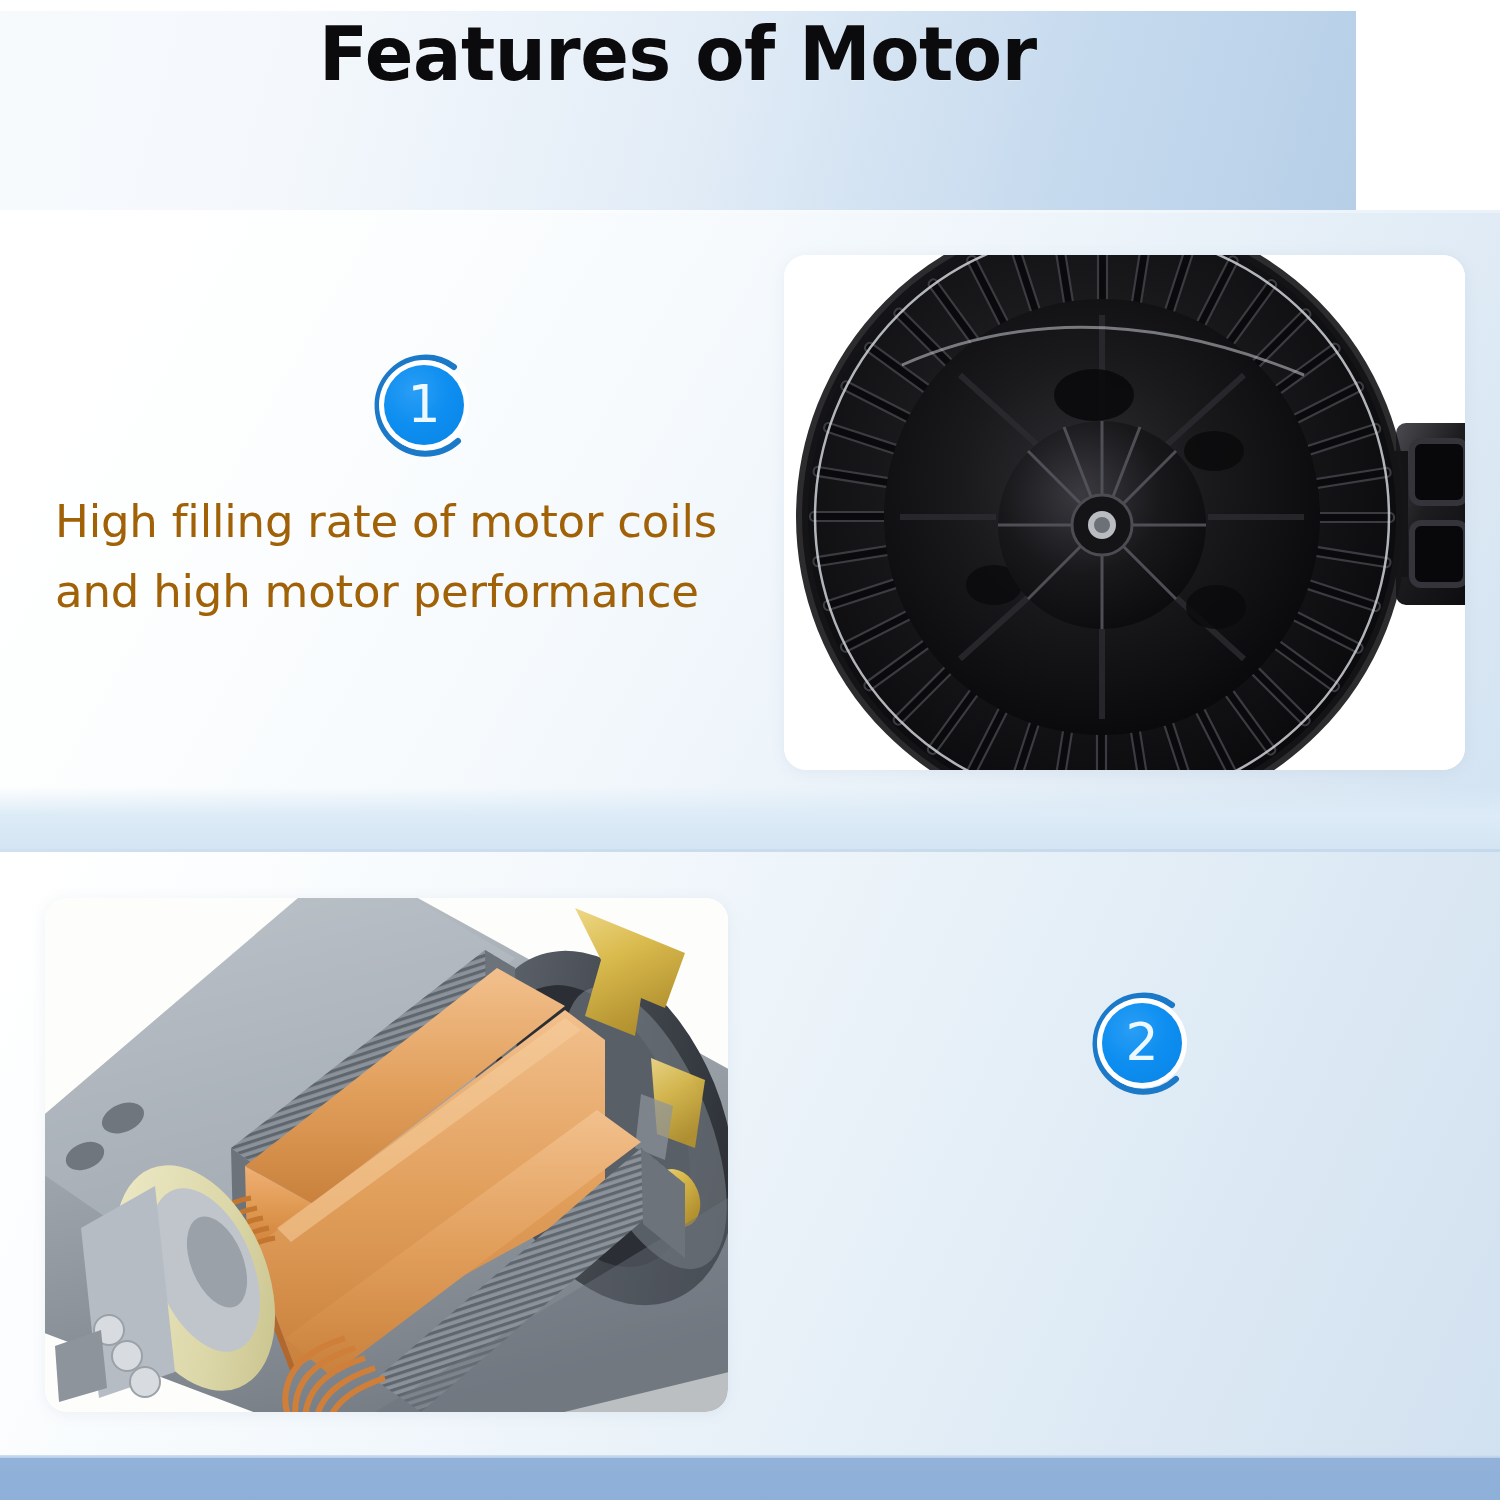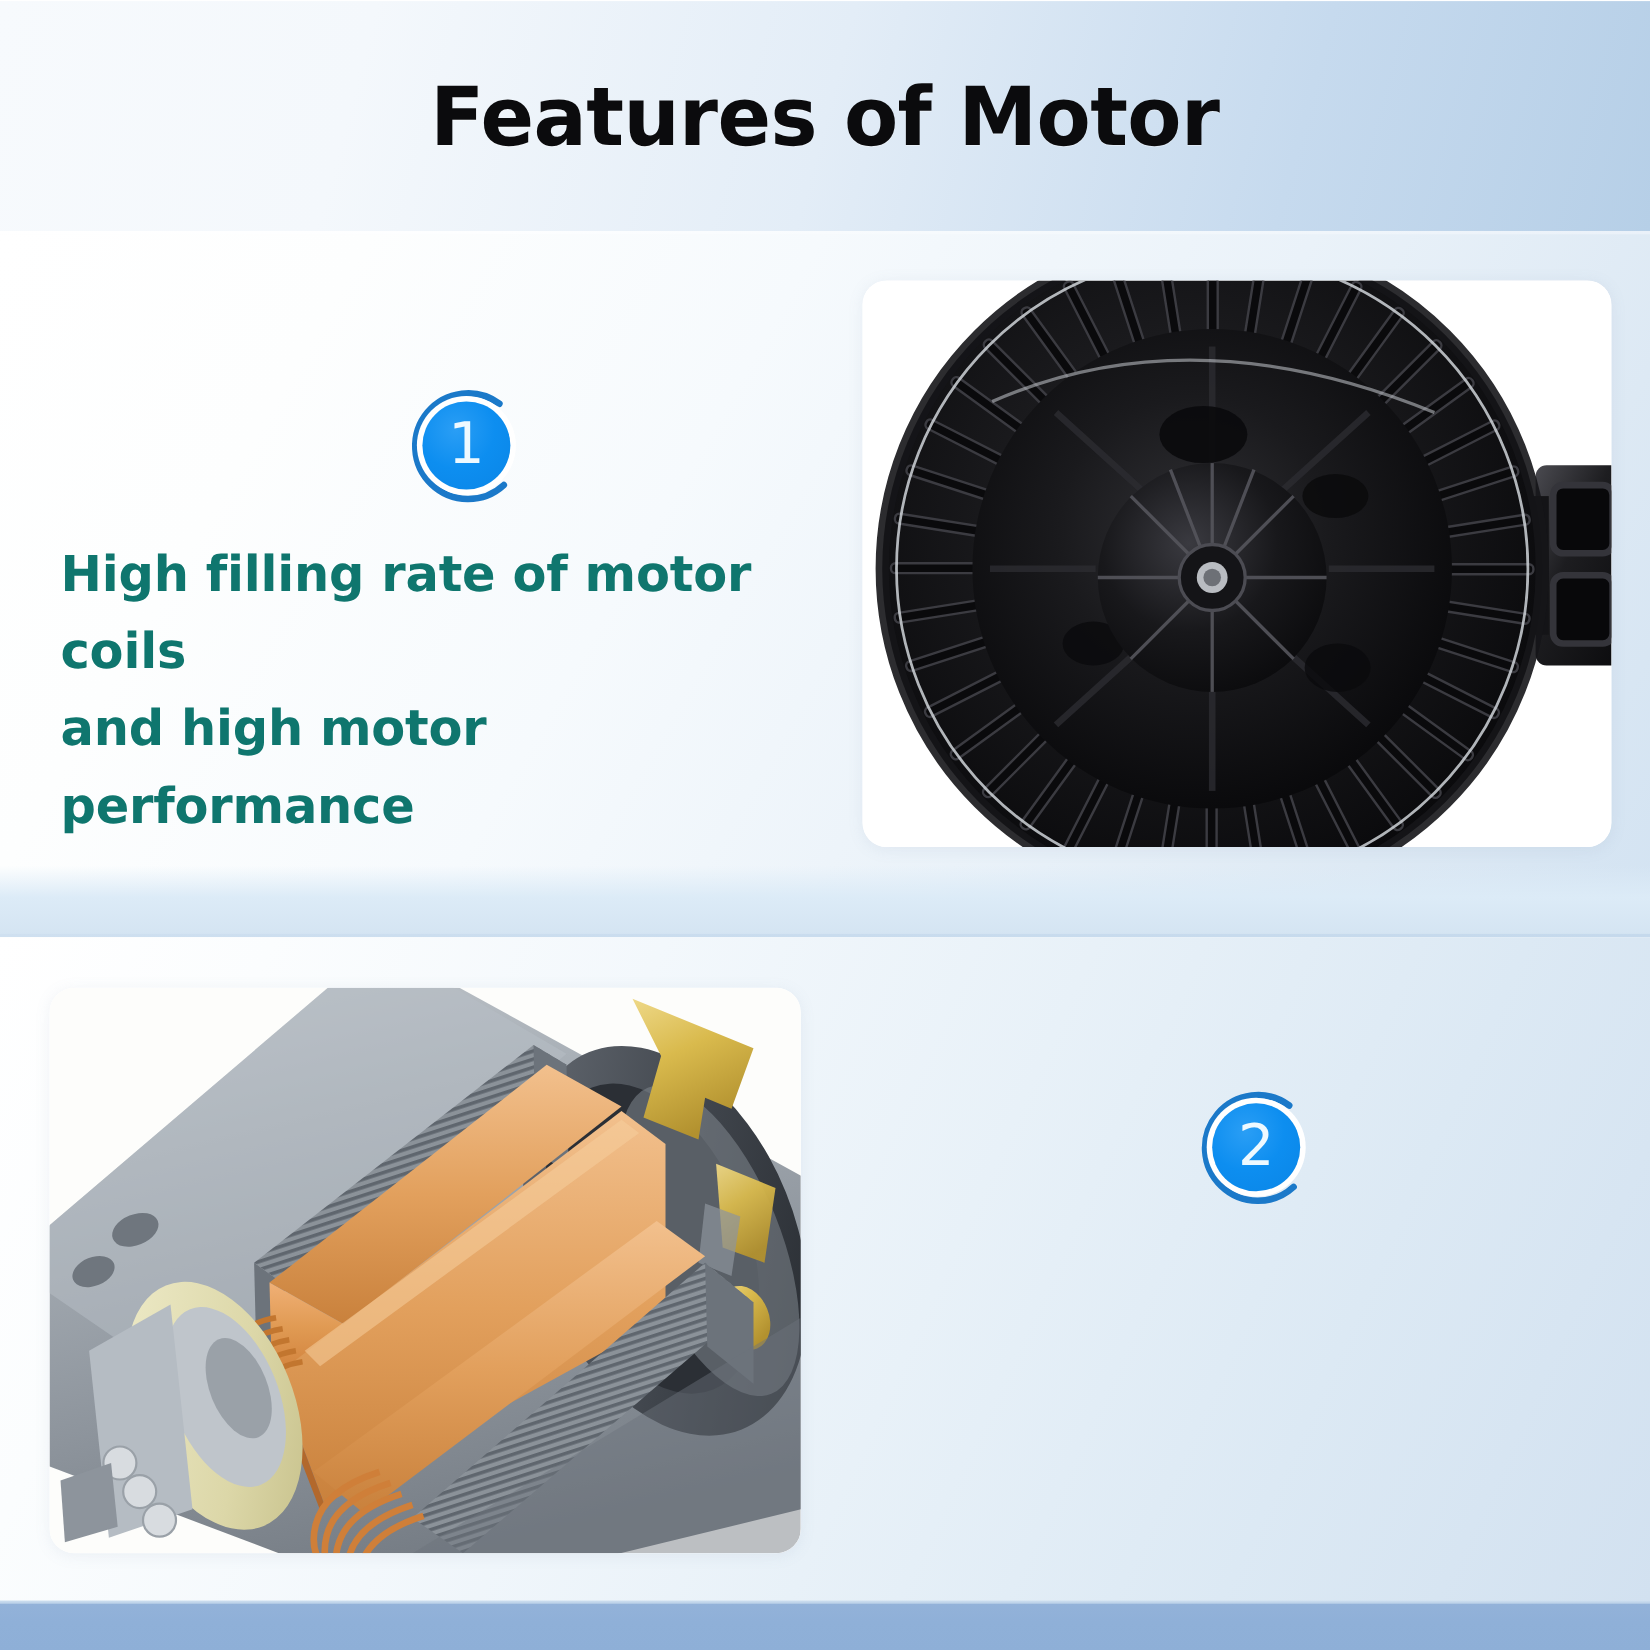--- a/index.html
+++ b/index.html
@@ -7,23 +7,23 @@
     width:1500px;height:1500px;
     font-family:"Liberation Sans","DejaVu Sans",sans-serif;
     overflow:hidden;
     background:#ffffff;
     position:relative;
   }
   .page{position:relative;width:1500px;height:1500px;overflow:hidden;}
 
   
   .header{
-    position:absolute;left:0;top:1px;width:1500px;height:212px;
+    position:absolute;left:0;top:11px;width:1356px;height:212px;
     background:linear-gradient(105deg,#f7fafd 0%,#f4f8fc 22%,#e3edf7 50%,#c6daee 78%,#b6cfe7 100%);
-    display:flex;align-items:center;justify-content:center;
+    display:flex;align-items:flex-start;justify-content:center;
   }
   .header-title{
     font-size:74px;
     font-weight:bold;
     letter-spacing:-0.5px;
     color:#0b0b0d;
     font-family:"DejaVu Sans","Liberation Sans",sans-serif;
     transform:scaleX(0.97);
     text-shadow:0 1px 0 rgba(255,255,255,.35);
   }
@@ -73,23 +73,23 @@
     color:#eef9ff;font-size:52px;font-weight:400;line-height:1;
     font-family:"DejaVu Sans","Liberation Sans",sans-serif;
     margin-top:-2px;
   }
 
   
   .feat-text{
     position:absolute;
     font-size:45px;
     line-height:1.56;
-    color:#0f766e;
+    color:#a16207;
     font-family:"DejaVu Sans","Liberation Sans",sans-serif;
-    font-weight:700;
+    font-weight:400;
     letter-spacing:-0.2px;
     white-space:pre-line;
   }
   #feat1-text{left:55px;top:487px;width:700px;}
   #feat2-text{left:832px;top:1128px;width:620px;}
 
   
   .card{
     position:absolute;background:#ffffff;border-radius:22px;overflow:hidden;
     box-shadow:0 2px 14px rgba(120,140,170,.10);

